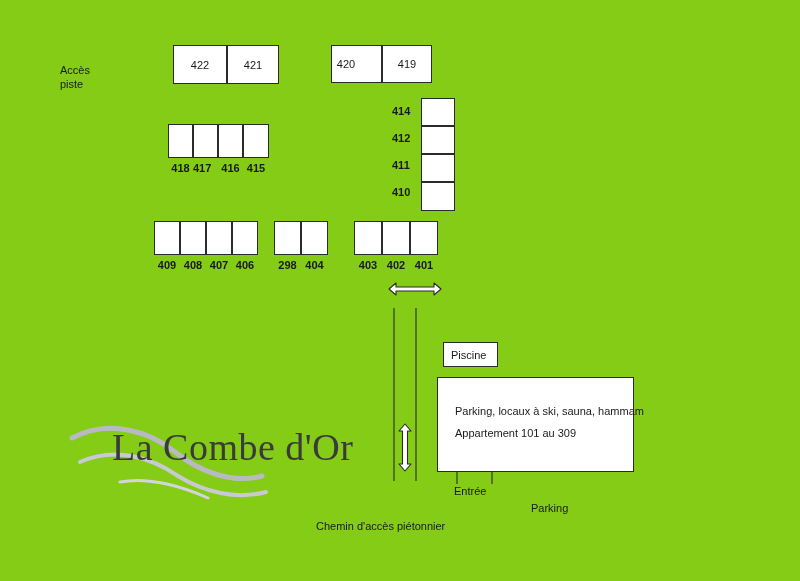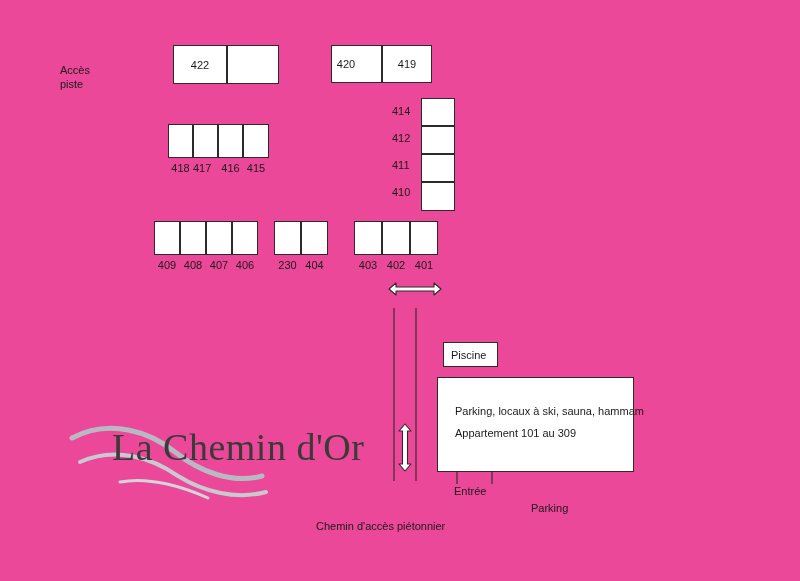--- a/index.html
+++ b/index.html
@@ -8,21 +8,21 @@
     background: #ffffff;
   }
   body {
     font-family: "Liberation Sans", sans-serif;
     color: #1a1a1a;
   }
   #map {
     position: relative;
     width: 800px;
     height: 581px;
-    background: #ec4899;
+    background: #84cc16;
     overflow: hidden;
   }
   .unit {
     position: absolute;
     border: 1px solid #2b2b2b;
     background: #ffffff;
     box-sizing: border-box;
   }
   .unit-label-in {
     position: absolute;
@@ -32,20 +32,21 @@
     font-size: 11px;
     color: #1a1a1a;
     box-sizing: border-box;
     text-align: right;
   }
   .unit-label-out {
     position: absolute;
     font-size: 11px;
     color: #1a1a1a;
     white-space: nowrap;
+    font-weight: bold;
   }
   .plain-text {
     position: absolute;
     font-size: 11px;
     color: #1a1a1a;
     white-space: nowrap;
   }
   .box {
     position: absolute;
     border: 1px solid #2b2b2b;
@@ -87,20 +88,21 @@
 <div id="map">
 
   <div class="acces-piste" style="left:60px; top:63px;">
     <div>Accès</div>
     <div>piste</div>
   </div>
 
   <div class="unit" style="left:173px; top:45px; width:54px; height:39px;"></div>
   <div class="unit-label-in" style="left:173px; top:45px; width:54px; height:39px;">422</div>
   <div class="unit" style="left:227px; top:45px; width:52px; height:39px;"></div>
+  <div class="unit-label-in" style="left:227px; top:45px; width:52px; height:39px;">421</div>
 
   <div class="unit" style="left:331px; top:45px; width:51px; height:38px;"></div>
   <div class="unit-label-in" style="left:331px; top:45px; width:30px; height:38px;">420</div>
   <div class="unit" style="left:382px; top:45px; width:50px; height:38px;"></div>
   <div class="unit-label-in" style="left:382px; top:45px; width:50px; height:38px;">419</div>
 
   <div class="unit" style="left:168px; top:124px; width:25px; height:34px;"></div>
   <div class="unit" style="left:193px; top:124px; width:25px; height:34px;"></div>
   <div class="unit" style="left:218px; top:124px; width:25px; height:34px;"></div>
   <div class="unit" style="left:243px; top:124px; width:26px; height:34px;"></div>
@@ -122,21 +124,21 @@
   <div class="unit" style="left:180px; top:221px; width:26px; height:34px;"></div>
   <div class="unit" style="left:206px; top:221px; width:26px; height:34px;"></div>
   <div class="unit" style="left:232px; top:221px; width:26px; height:34px;"></div>
   <div class="unit-label-out" style="left:154px; top:259px; width:26px; text-align:center;">409</div>
   <div class="unit-label-out" style="left:180px; top:259px; width:26px; text-align:center;">408</div>
   <div class="unit-label-out" style="left:206px; top:259px; width:26px; text-align:center;">407</div>
   <div class="unit-label-out" style="left:232px; top:259px; width:26px; text-align:center;">406</div>
 
   <div class="unit" style="left:274px; top:221px; width:27px; height:34px;"></div>
   <div class="unit" style="left:301px; top:221px; width:27px; height:34px;"></div>
-  <div class="unit-label-out" style="left:274px; top:259px; width:27px; text-align:center;">230</div>
+  <div class="unit-label-out" style="left:274px; top:259px; width:27px; text-align:center;">298</div>
   <div class="unit-label-out" style="left:301px; top:259px; width:27px; text-align:center;">404</div>
 
   <div class="unit" style="left:354px; top:221px; width:28px; height:34px;"></div>
   <div class="unit" style="left:382px; top:221px; width:28px; height:34px;"></div>
   <div class="unit" style="left:410px; top:221px; width:28px; height:34px;"></div>
   <div class="unit-label-out" style="left:354px; top:259px; width:28px; text-align:center;">403</div>
   <div class="unit-label-out" style="left:382px; top:259px; width:28px; text-align:center;">402</div>
   <div class="unit-label-out" style="left:410px; top:259px; width:28px; text-align:center;">401</div>
 
   <div class="box" style="left:443px; top:342px; width:55px; height:25px;"></div>
@@ -156,19 +158,19 @@
     <path d="M 405 424 L 411 431 L 407.5 431 L 407.5 464 L 411 464 L 405 471 L 399 464 L 402.5 464 L 402.5 431 L 399 431 Z" fill="#ffffff" stroke="#2b2b2b" stroke-width="1.1" stroke-linejoin="round"></path>
 
     <line x1="457" y1="472" x2="457" y2="484" stroke="#2b2b2b" stroke-width="1.1"></line>
     <line x1="492" y1="472" x2="492" y2="484" stroke="#2b2b2b" stroke-width="1.1"></line>
 
     <path d="M 72 438 C 110 418 150 432 175 452 C 200 472 232 484 262 476" fill="none" stroke="#b9b9c3" stroke-width="5" stroke-linecap="round"></path>
     <path d="M 80 462 C 116 446 152 458 178 476 C 204 492 236 500 266 492" fill="none" stroke="#c9c9d2" stroke-width="4" stroke-linecap="round"></path>
     <path d="M 120 482 C 150 476 186 488 208 498" fill="none" stroke="#d4d4dc" stroke-width="3" stroke-linecap="round"></path>
   </svg>
 
-  <div class="logo" style="left:112px; top:425px;">La Chemin d'Or</div>
+  <div class="logo" style="left:112px; top:425px;">La Combe d'Or</div>
 
   <div class="plain-text" style="left:454px; top:485px;">Entrée</div>
   <div class="plain-text" style="left:531px; top:502px;">Parking</div>
   <div class="plain-text" style="left:316px; top:500px;margin-top:20px;">Chemin d'accès piétonnier</div>
 
 </div>
 
 </body></html>

